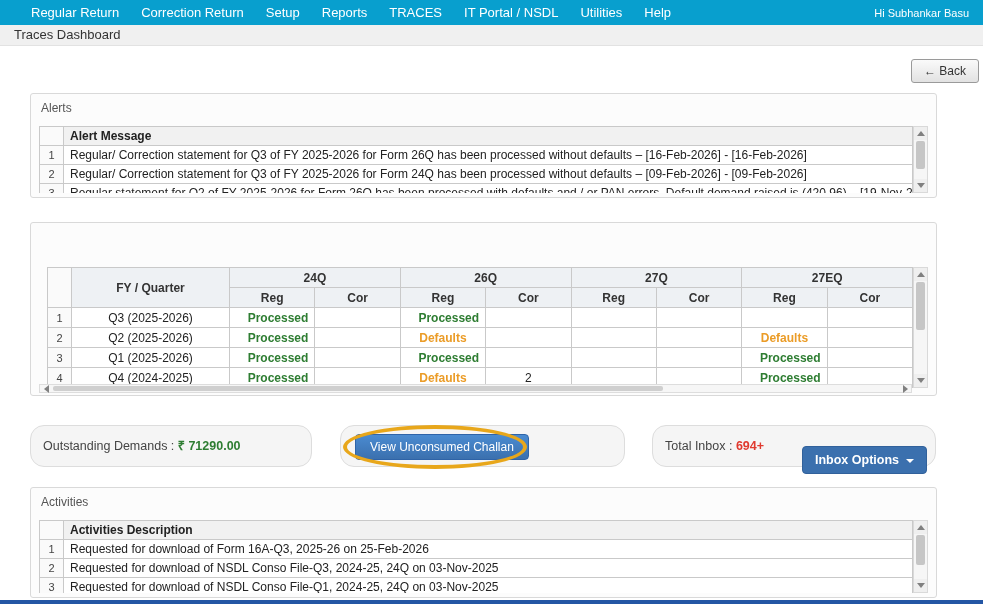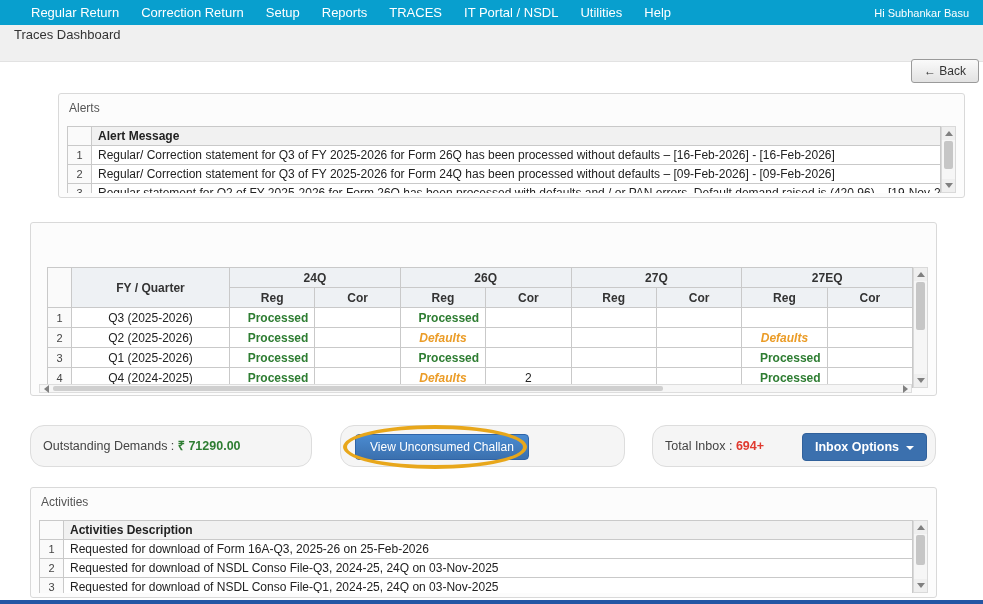--- a/index.html
+++ b/index.html
@@ -3,45 +3,45 @@
 <meta charset="utf-8">
 <style>
   * { margin:0; padding:0; box-sizing:border-box; }
   html,body { width:983px; height:604px; }
   body { position:relative; background:#fff; font-family:"Liberation Sans",sans-serif; overflow:hidden; font-size:12px; }
 
   .navbar { position:absolute; top:0; left:0; width:100%; height:25px; background:var(--navbar,#089fce); display:flex; align-items:center; padding-left:20px; }
   .nav-item { color:#fff; font-size:13px; padding:0 11px; line-height:25px; cursor:pointer; white-space:nowrap; }
   .nav-greeting { margin-left:auto; color:#fff; font-size:11px; padding-right:14px; }
 
-  .titlebar { position:absolute; top:25px; left:0; width:100%; height:37px; background:#f0f0f0; border-bottom:1px solid #e2e2e2; font-size:13px; color:#333; line-height:20px; padding-left:14px; }
+  .titlebar { position:absolute; top:25px; left:0; width:100%; height:21px; background:#f0f0f0; border-bottom:1px solid #e2e2e2; font-size:13px; color:#333; line-height:20px; padding-left:14px; }
 
   .back-btn { position:absolute; top:59px; right:4px; height:24px; padding:0 12px; background:linear-gradient(#fafafa,#e2e2e2); border:1px solid #9a9a9a; border-radius:3px; font-size:12px; color:#333; line-height:22px; cursor:pointer; font-family:inherit; }
 
   .panel { position:absolute; left:30px; width:907px; background:#fcfcfc; border:1px solid #d9d9d9; border-radius:3px; }
   .panel-title { font-size:12px; color:#555; padding:7px 10px 0; }
-  #panel-alerts { top:93px; height:105px;margin-left:28px; }
+  #panel-alerts { top:93px; height:105px; }
   #panel-status { top:222px; height:174px; }
   #panel-activities { top:487px; height:111px; }
 
   .tbl-wrap { position:absolute; left:8px; right:8px; overflow:hidden; }
   #alerts-wrap { top:32px; bottom:4px; }
   #status-wrap { top:44px; height:121px;margin-left:8px; }
   #activities-wrap { top:32px; bottom:4px; }
 
   table { border-collapse:collapse; table-layout:fixed; width:calc(100% - 15px); background:#c4b5fd; }
   th,td { border:1px solid #c9c9c9; font-size:12px; color:#222; overflow:hidden; white-space:nowrap; }
   thead th { background:#f1f1f1; font-weight:bold; height:19px; padding:0 6px; text-align:left; }
   td { height:19px; padding:0 6px; background:#fff; }
   .numcol { background:#fafafa !important; text-align:center !important; font-size:11px; color:#444; padding:0 !important; }
 
   .status-table th { text-align:center; background:#eef1f4; height:20px; color:#333; }
   .status-table td { text-align:center; height:20px; }
   td[data-status="processed"] { color:var(--processed,#2e7d32); font-weight:bold;text-align:right; }
-  td[data-status="defaults"]  { color:var(--defaults,#eb9c27); font-weight:bold;font-style:italic; }
+  td[data-status="defaults"]  { color:var(--defaults,#eb9c27); font-weight:bold; }
 
   .vscroll { position:absolute; top:0; right:0; bottom:0; width:15px; background:#f6f6f6; border:1px solid #d9d9d9; display:flex; flex-direction:column; }
   .sb-btn { height:13px; flex:0 0 auto; display:flex; align-items:center; justify-content:center; background:#efefef; cursor:pointer; }
   .tri { width:0; height:0; display:block; }
   .tri-up   { border-left:4px solid transparent; border-right:4px solid transparent; border-bottom:5px solid #808080; }
   .tri-down { border-left:4px solid transparent; border-right:4px solid transparent; border-top:5px solid #808080; }
   .tri-left { border-top:4px solid transparent; border-bottom:4px solid transparent; border-right:5px solid #808080; }
   .tri-right{ border-top:4px solid transparent; border-bottom:4px solid transparent; border-left:5px solid #808080; }
   .sb-track { flex:1; position:relative; }
   .sb-thumb { position:absolute; top:1px; left:2px; right:2px; background:#c6c6c6; border-radius:2px; cursor:pointer; }
@@ -56,21 +56,21 @@
   #widget-demand { left:30px; width:282px; }
   #widget-challan { left:340px; width:285px; overflow:visible; }
   #widget-inbox { left:652px; width:284px; }
   .widget-text { line-height:40px; padding-left:12px; font-size:12.5px; color:#444; white-space:nowrap; }
   .amount-green { color:var(--processed,#2e7d32); font-weight:bold; }
   .count-red { color:var(--inbox_count,#e03a2f); font-weight:bold; }
 
   .challan-btn { position:absolute; left:14px; top:8px; height:26px; padding:0 14px; background:linear-gradient(var(--primary_button_light,#4a8bd1),var(--primary_button,#3a72bb)); border:1px solid #2f64a8; border-radius:4px; color:#fff; font-size:12px; line-height:24px; cursor:pointer; font-family:inherit; }
   .highlight-ellipse { position:absolute; left:2px; top:-1px; width:184px; height:44px; border:4px solid var(--highlight,#e8a71b); border-radius:50%; pointer-events:none; }
 
-  .inbox-btn { position:absolute; right:8px; top:7px; height:28px; padding:0 12px; background:var(--primary_button,#3b70ae); border:1px solid #31619b; border-radius:4px; color:#fff; font-size:12.5px; font-weight:bold; line-height:26px; cursor:pointer; font-family:inherit; }
+  .inbox-btn { position:absolute; right:8px; top:20px; height:28px; padding:0 12px; background:var(--primary_button,#3b70ae); border:1px solid #31619b; border-radius:4px; color:#fff; font-size:12.5px; font-weight:bold; line-height:26px; cursor:pointer; font-family:inherit; }
   .caret { display:inline-block; margin-left:7px; width:0; height:0; border-left:4px solid transparent; border-right:4px solid transparent; border-top:4px solid #fff; vertical-align:middle; }
 
   .footer { position:absolute; left:0; bottom:0; width:100%; height:4px; background:#2456a4; }
 </style>
 </head>
 <body>
 
 <div class="navbar">
   <div class="nav-item">Regular Return</div>
   <div class="nav-item">Correction Return</div>

